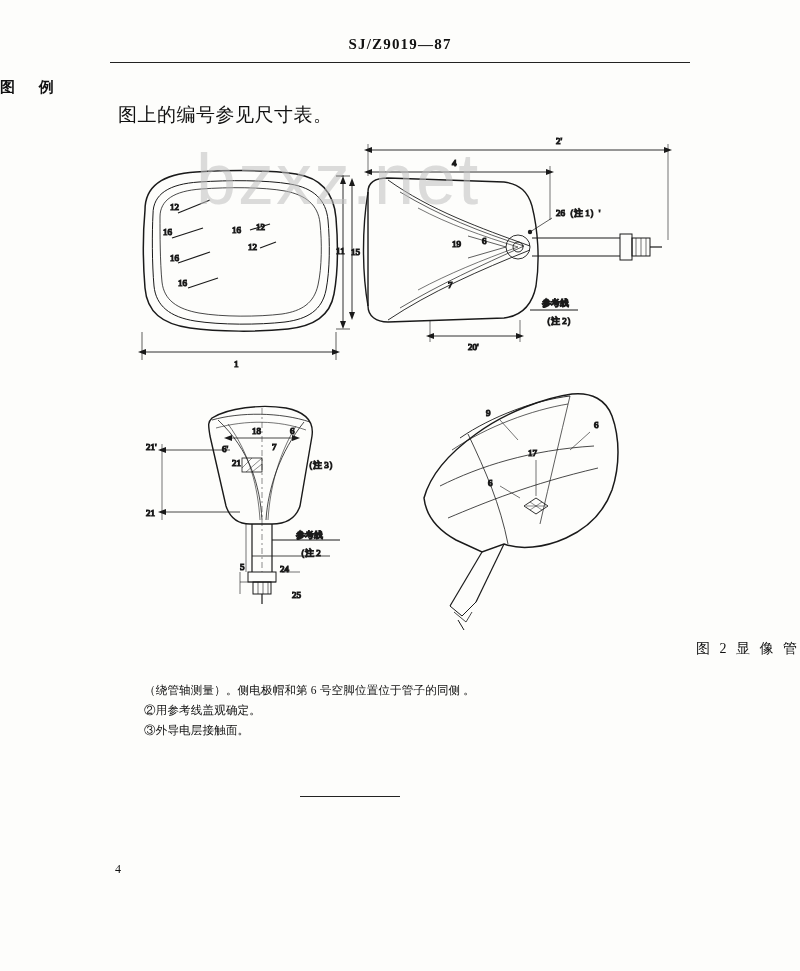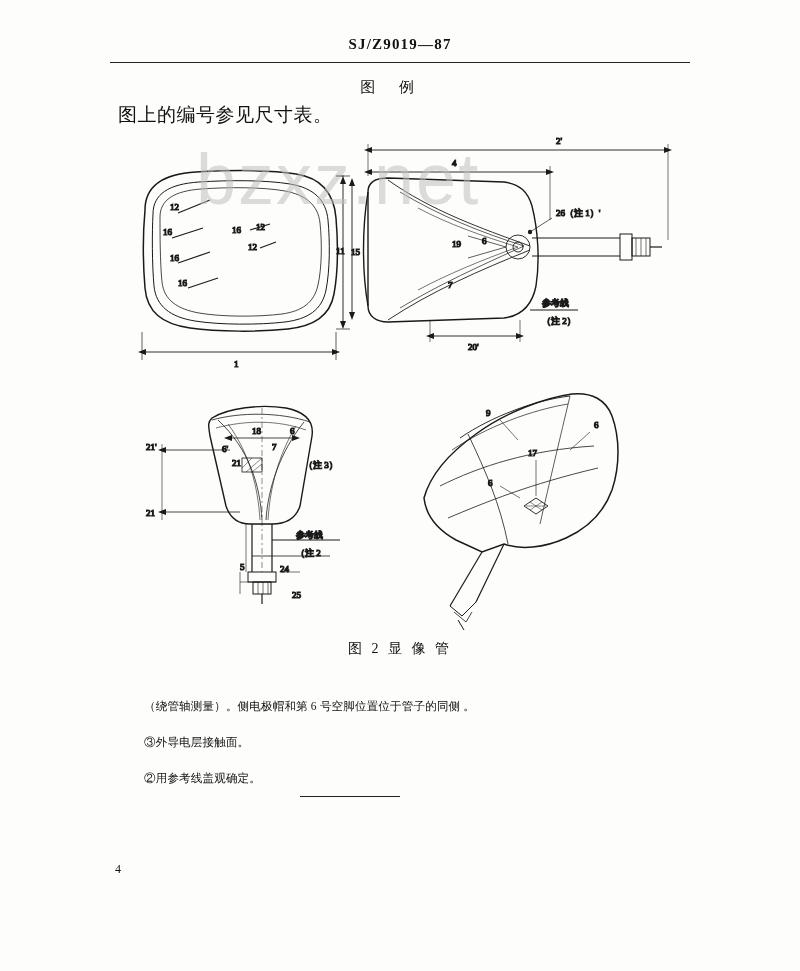--- a/index.html
+++ b/index.html
@@ -36,24 +36,23 @@
     position: absolute;
     left: 110px;
     right: 110px;
     top: 62px;
     border-top: 1.6px solid #222;
   }
   .section-title {
     position: absolute;
     top: 78px;
     left: 0; right: 16px;
-    text-align: center;
     font-size: 15px;
     letter-spacing: 10px;
-    font-weight: 400;
+    font-weight: 700;
   }
   .intro-note {
     position: absolute;
     top: 102px;
     left: 118px;
     font-size: 19px;
     letter-spacing: 0.5px;
   }
   
   .watermark {
@@ -76,36 +75,36 @@
     top: 120px;
     width: 600px;
     height: 530px;
   }
   .figure-area svg { display: block; }
 
   .fig-caption {
     position: absolute;
     top: 640px;
     left: 0; right: 0;
-    text-align: center;
+    text-align: right;
     font-size: 14px;
     letter-spacing: 3px;
   }
   
   .notes {
     position: absolute;
     top: 680px;
     left: 118px;
     width: 580px;
     font-size: 11.5px;
     line-height: 20px;
     letter-spacing: 0.2px;
   }
   .notes .n-row { display: block; white-space: nowrap; }
-  .notes .n-indent { padding-left: 26px; margin-top: 16px; }
+  .notes .n-indent { padding-left: 26px; }
   .notes .n-head { }
   
   .bottom-rule {
     position: absolute;
     left: 300px;
     width: 100px;
     top: 796px;
     border-top: 1.8px solid #222;
   }
   .page-number {
@@ -349,20 +348,20 @@
         <text x="428" y="336" font-size="9">17</text>
         <text x="388" y="366" font-size="9">6</text>
       </g>
     </svg>
   </div>
 
   <div class="fig-caption">图 2    显 像 管</div>
 
   <div class="notes">
     <span class="n-row n-indent">（绕管轴测量）。侧电极帽和第 6 号空脚位置位于管子的同侧 。</span>
+    <span class="n-row n-indent">②用参考线盖观确定。</span>
     <span class="n-row n-indent">③外导电层接触面。</span>
-    <span class="n-row n-indent">②用参考线盖观确定。</span>
   </div>
 
   <div class="bottom-rule"></div>
   <div class="page-number">4</div>
 
 </div>
 
 </body></html>

